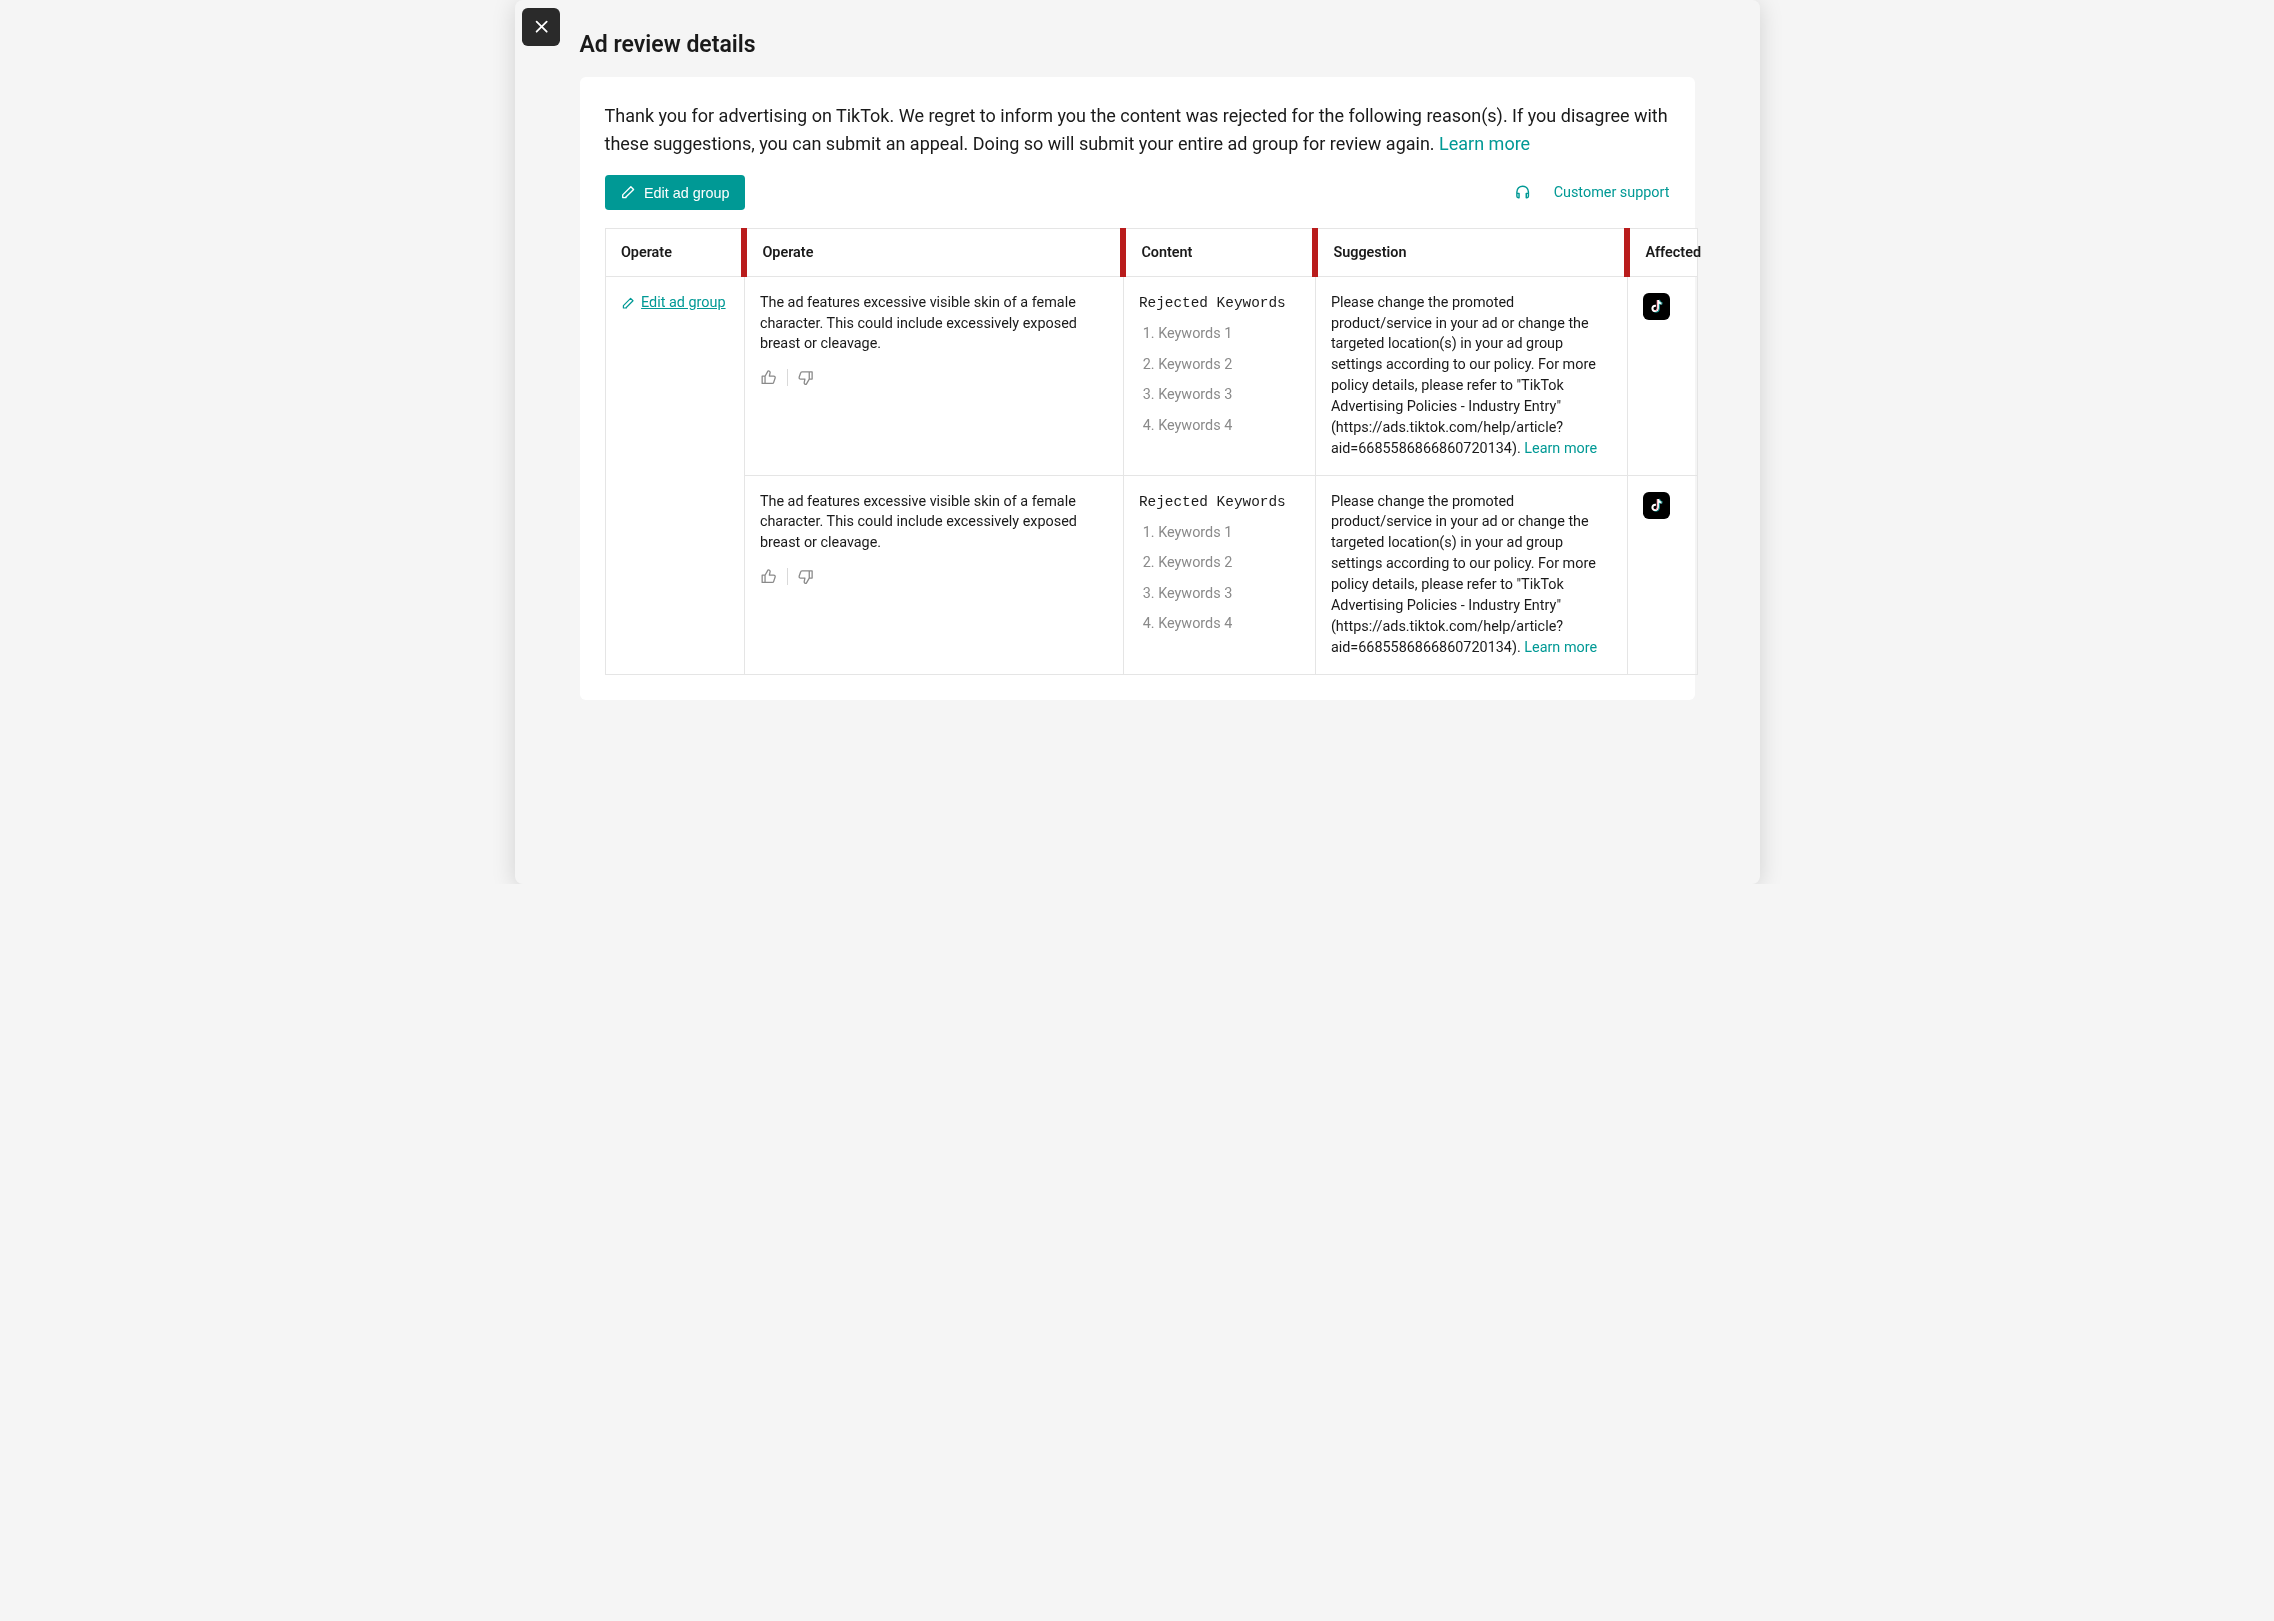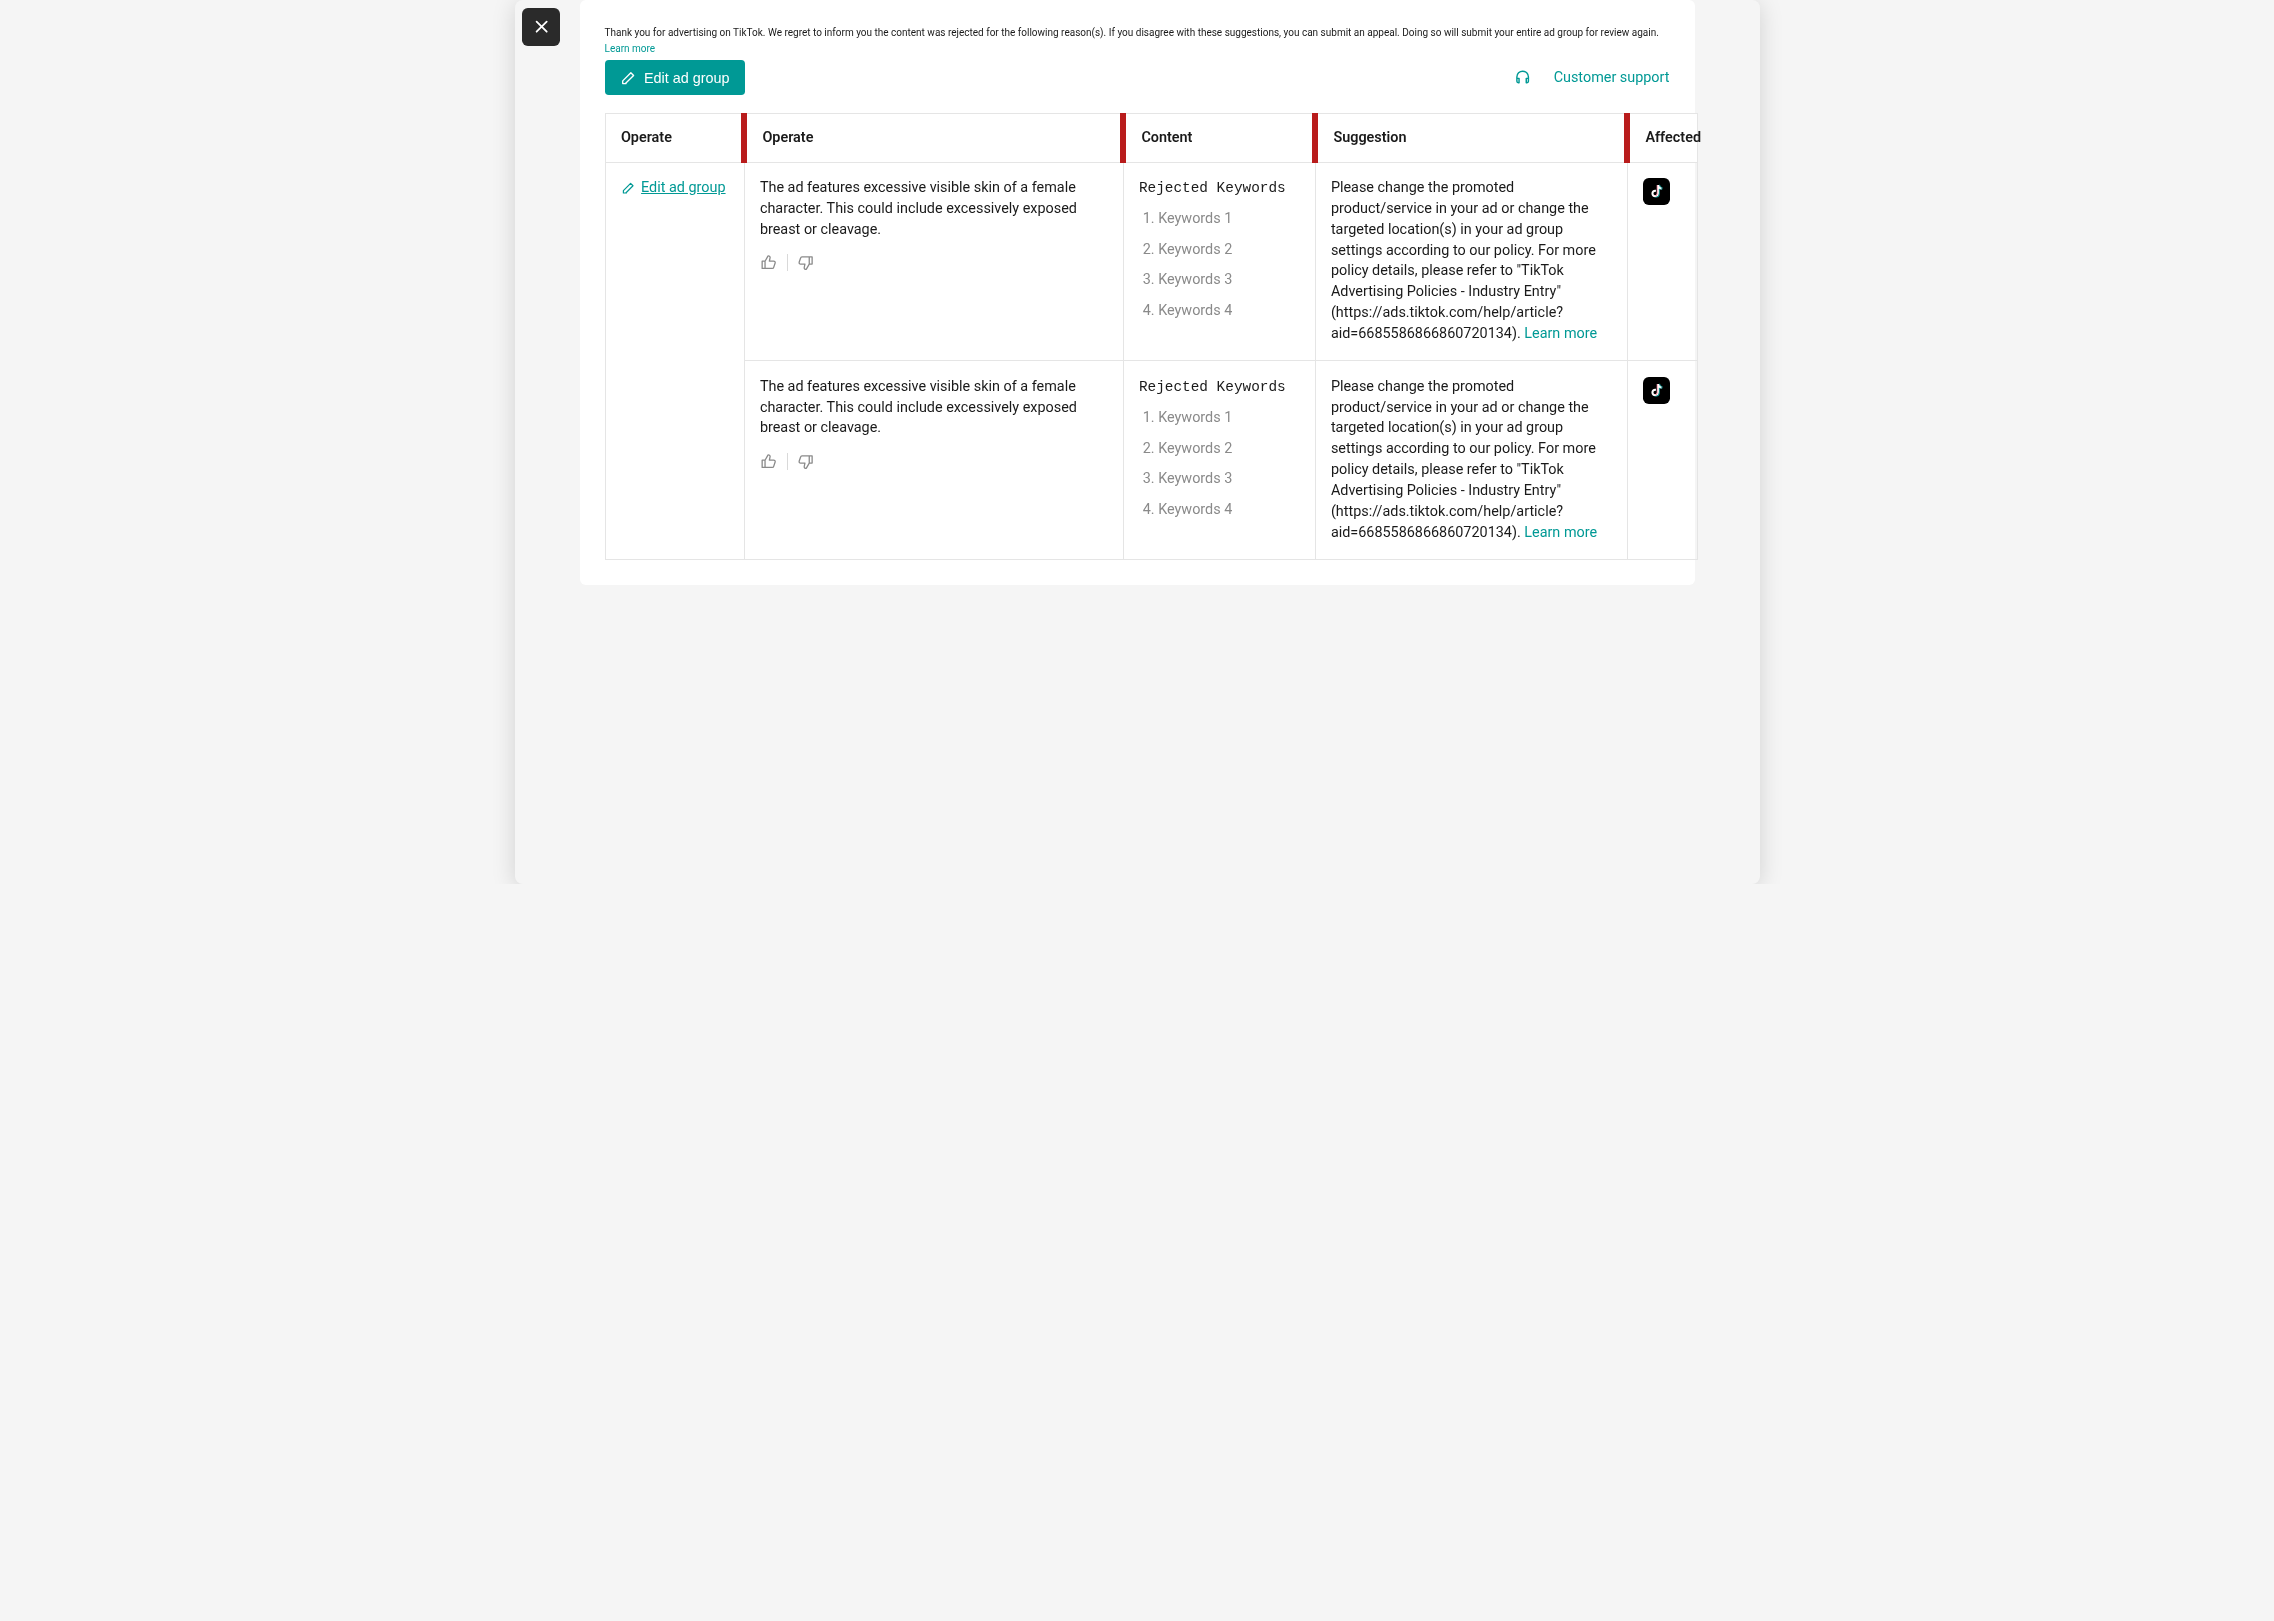--- a/index.html
+++ b/index.html
@@ -52,24 +52,24 @@
       font-weight: 600;
       color: #1a1a1a;
     }
     .content-card {
       margin: 0 65px 31px;
       background: #fff;
       border-radius: 5.8px;
       padding: 25px;
     }
     .intro-text {
-      font-size: 10px;
+      font-size: 18px;
       line-height: 1.55;
       color: #1a1a1a;
-      margin-bottom: 4px;
+      margin-bottom: 17px;
     }
     .intro-text a {
       color: #009995;
       text-decoration: none;
     }
     .toolbar {
       display: flex;
       justify-content: space-between;
       align-items: center;
       margin-bottom: 17.3px;
@@ -232,20 +232,23 @@
 </head>
 <body>
 
 <div class="modal-container">
   <button class="close-btn">
     <svg viewBox="0 0 24 24">
         <path d="M5 5 L19 19 M19 5 L5 19" stroke-linecap="round"></path>
       </svg>
   </button>
 
+  <div class="page-header">
+    <h1 class="page-title">Ad review details</h1>
+  </div>
 
   <div class="content-card">
     <p class="intro-text">
       <span>Thank you for advertising on TikTok. We regret to inform you the content was rejected for the following reason(s). If you  disagree with these suggestions, you can submit an appeal. Doing so will submit your entire ad group for review again. </span><a href="#">Learn more</a>
     </p>
 
     <div class="toolbar">
       <button class="edit-btn">
         <svg viewBox="0 0 24 24">
             <path d="M4 20 L4 16 L16 4 L20 8 L8 20 Z M4 20 L9 20" stroke-linecap="round" stroke-linejoin="round"></path>

